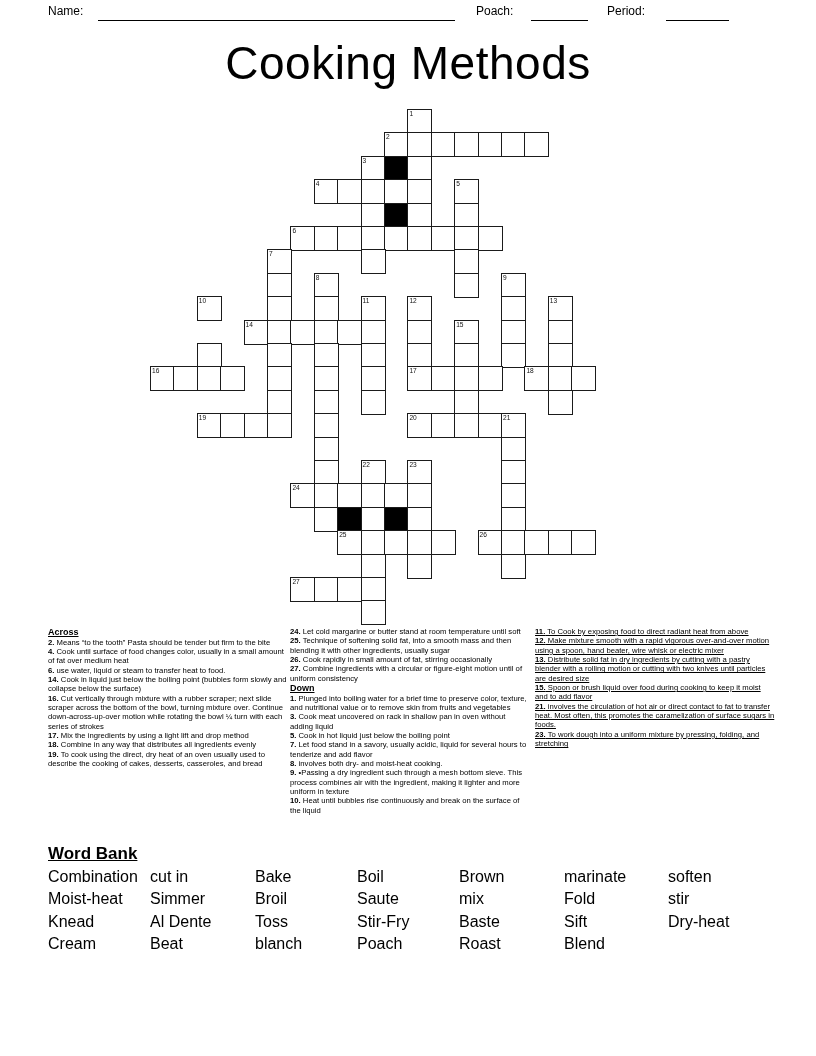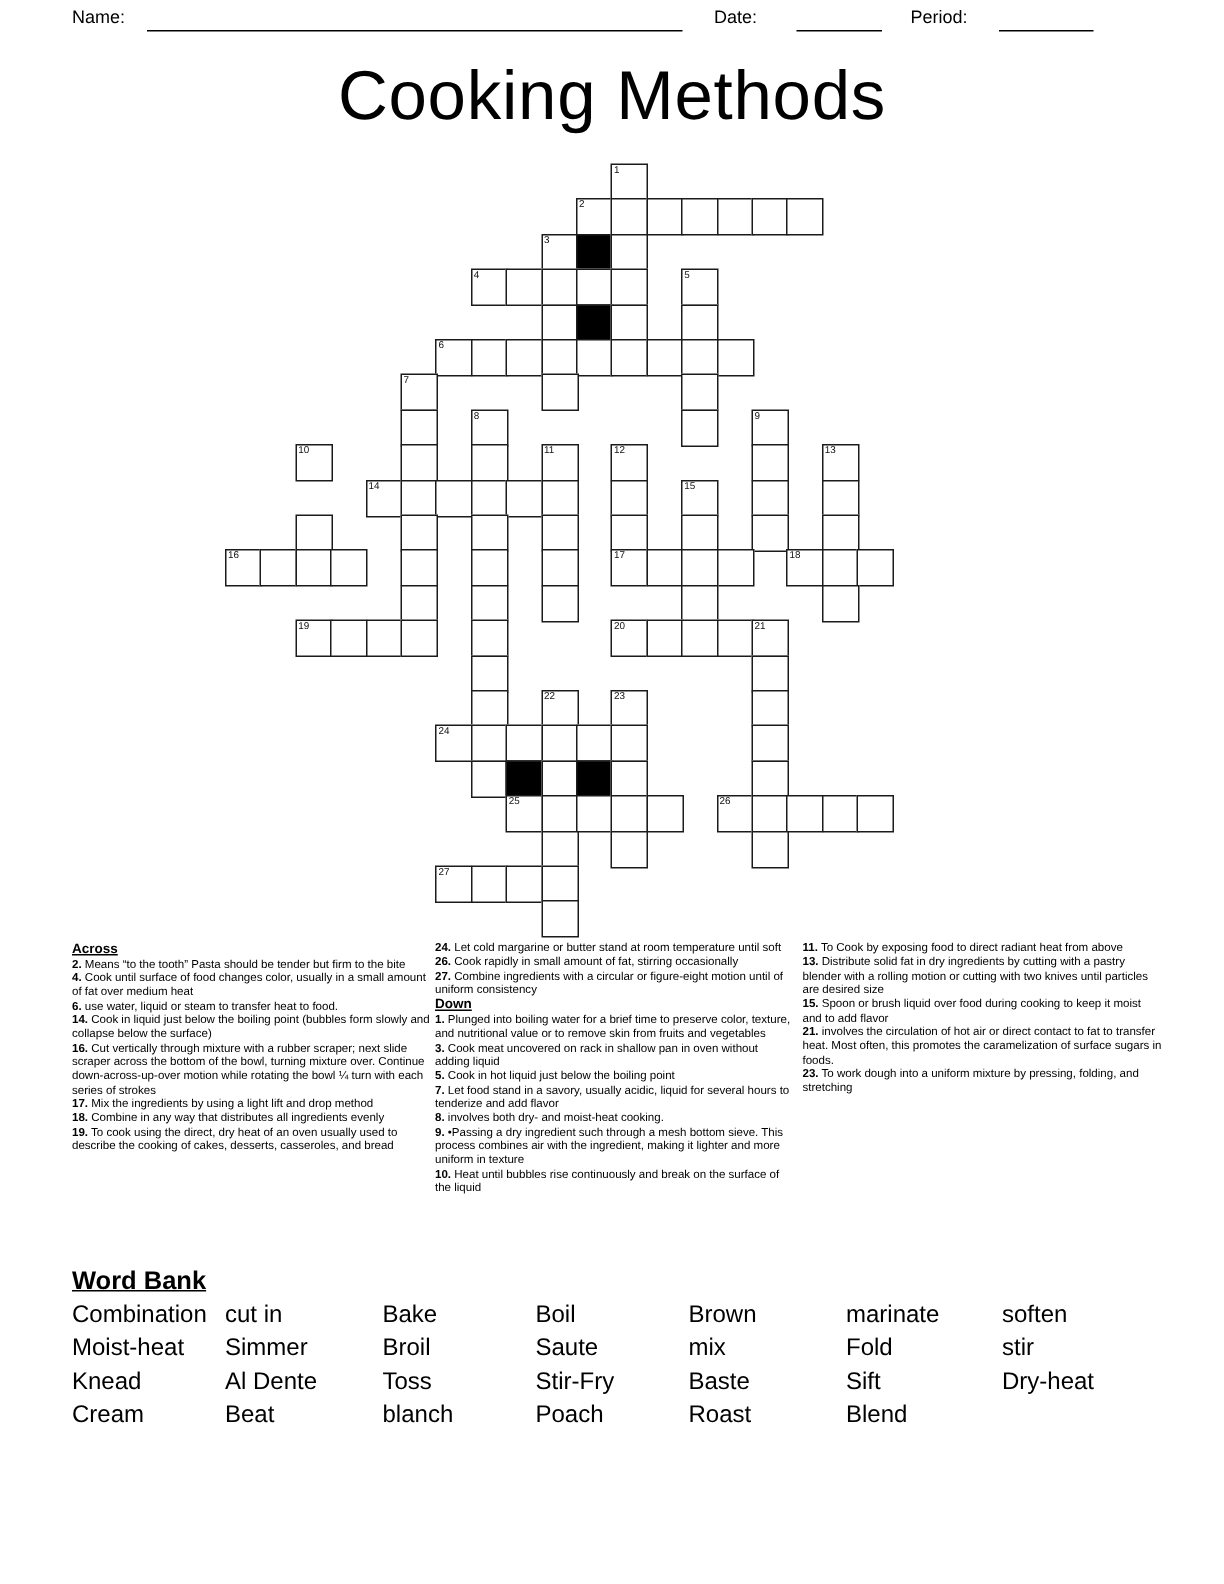--- a/index.html
+++ b/index.html
@@ -34,21 +34,21 @@
       font-size:16px;line-height:22.4px;}
 </style>
 </head>
 <body>
 
 <div id="page">
 
   <div>
     <span class="hdr-label" style="left:48px">Name:</span>
     <span class="hdr-line" style="left:98px;width:357px"></span>
-    <span class="hdr-label" style="left:476px">Date:</span>
+    <span class="hdr-label" style="left:476px">Poach:</span>
     <span class="hdr-line" style="left:531px;width:57px"></span>
     <span class="hdr-label" style="left:607px">Period:</span>
     <span class="hdr-line" style="left:666px;width:63px"></span>
   </div>
 
   <div id="title">Cooking Methods</div>
 
   <div id="grid" style="left: 150px; top: 109px; width: 446.3px; height: 516.5px;">
       <div class="cell" style="left: 257.4px; top: 0px; width: 25.1px; height: 25.1px;">
         <span class="num">1</span>
@@ -241,33 +241,35 @@
         <p class="clue"><b>4.</b> Cook until surface of food changes color, usually in a small amount of fat over medium heat</p>
         <p class="clue"><b>6.</b> use water, liquid or steam to transfer heat to food.</p>
         <p class="clue"><b>14.</b> Cook in liquid just below the boiling point (bubbles form slowly and collapse below the surface)</p>
         <p class="clue"><b>16.</b> Cut vertically through mixture with a rubber scraper; next slide scraper across the bottom of the bowl, turning mixture over. Continue down-across-up-over motion while rotating the bowl ¼ turn with each series of strokes</p>
         <p class="clue"><b>17.</b> Mix the ingredients by using a light lift and drop method</p>
         <p class="clue"><b>18.</b> Combine in any way that distributes all ingredients evenly</p>
         <p class="clue"><b>19.</b> To cook using the direct, dry heat of an oven usually used to describe the cooking of cakes, desserts, casseroles, and bread</p>
       </div>
       <div class="clue-col" style="left: 290px;">
         <p class="clue"><b>24.</b> Let cold margarine or butter stand at room temperature until soft</p>
+        <p class="clue"><b>25.</b> Technique of softening solid fat, into a smooth mass and then blending it with other ingredients, usually sugar</p>
         <p class="clue"><b>26.</b> Cook rapidly in small amount of fat, stirring occasionally</p>
         <p class="clue"><b>27.</b> Combine ingredients with a circular or figure-eight motion until of uniform consistency</p>
         <p class="clue-head">Down</p>
         <p class="clue"><b>1.</b> Plunged into boiling water for a brief time to preserve color, texture, and nutritional value or to remove skin from fruits and vegetables</p>
         <p class="clue"><b>3.</b> Cook meat uncovered on rack in shallow pan in oven without adding liquid</p>
         <p class="clue"><b>5.</b> Cook in hot liquid just below the boiling point</p>
         <p class="clue"><b>7.</b> Let food stand in a savory, usually acidic, liquid for several hours to tenderize and add flavor</p>
         <p class="clue"><b>8.</b> involves both dry- and moist-heat cooking.</p>
         <p class="clue"><b>9.</b> •Passing a dry ingredient such through a mesh bottom sieve. This process combines air with the ingredient, making it lighter and more uniform in texture</p>
         <p class="clue"><b>10.</b> Heat until bubbles rise continuously and break on the surface of the liquid</p>
       </div>
-      <div class="clue-col" style="left: 535px;">
+      <div class="clue-col" style="left: 535px; text-decoration: underline;">
         <p class="clue"><b>11.</b> To Cook by exposing food to direct radiant heat from above</p>
+        <p class="clue"><b>12.</b> Make mixture smooth with a rapid vigorous over-and-over motion using a spoon, hand beater, wire whisk or electric mixer</p>
         <p class="clue"><b>13.</b> Distribute solid fat in dry ingredients by cutting with a pastry blender with a rolling motion or cutting with two knives until particles are desired size</p>
         <p class="clue"><b>15.</b> Spoon or brush liquid over food during cooking to keep it moist and to add flavor</p>
         <p class="clue"><b>21.</b> involves the circulation of hot air or direct contact to fat to transfer heat. Most often, this promotes the caramelization of surface sugars in foods.</p>
         <p class="clue"><b>23.</b> To work dough into a uniform mixture by pressing, folding, and stretching</p>
       </div>
     </div>
 
   <div id="wb-title">Word Bank</div>
   <div id="wb">
       <span>Combination</span>

